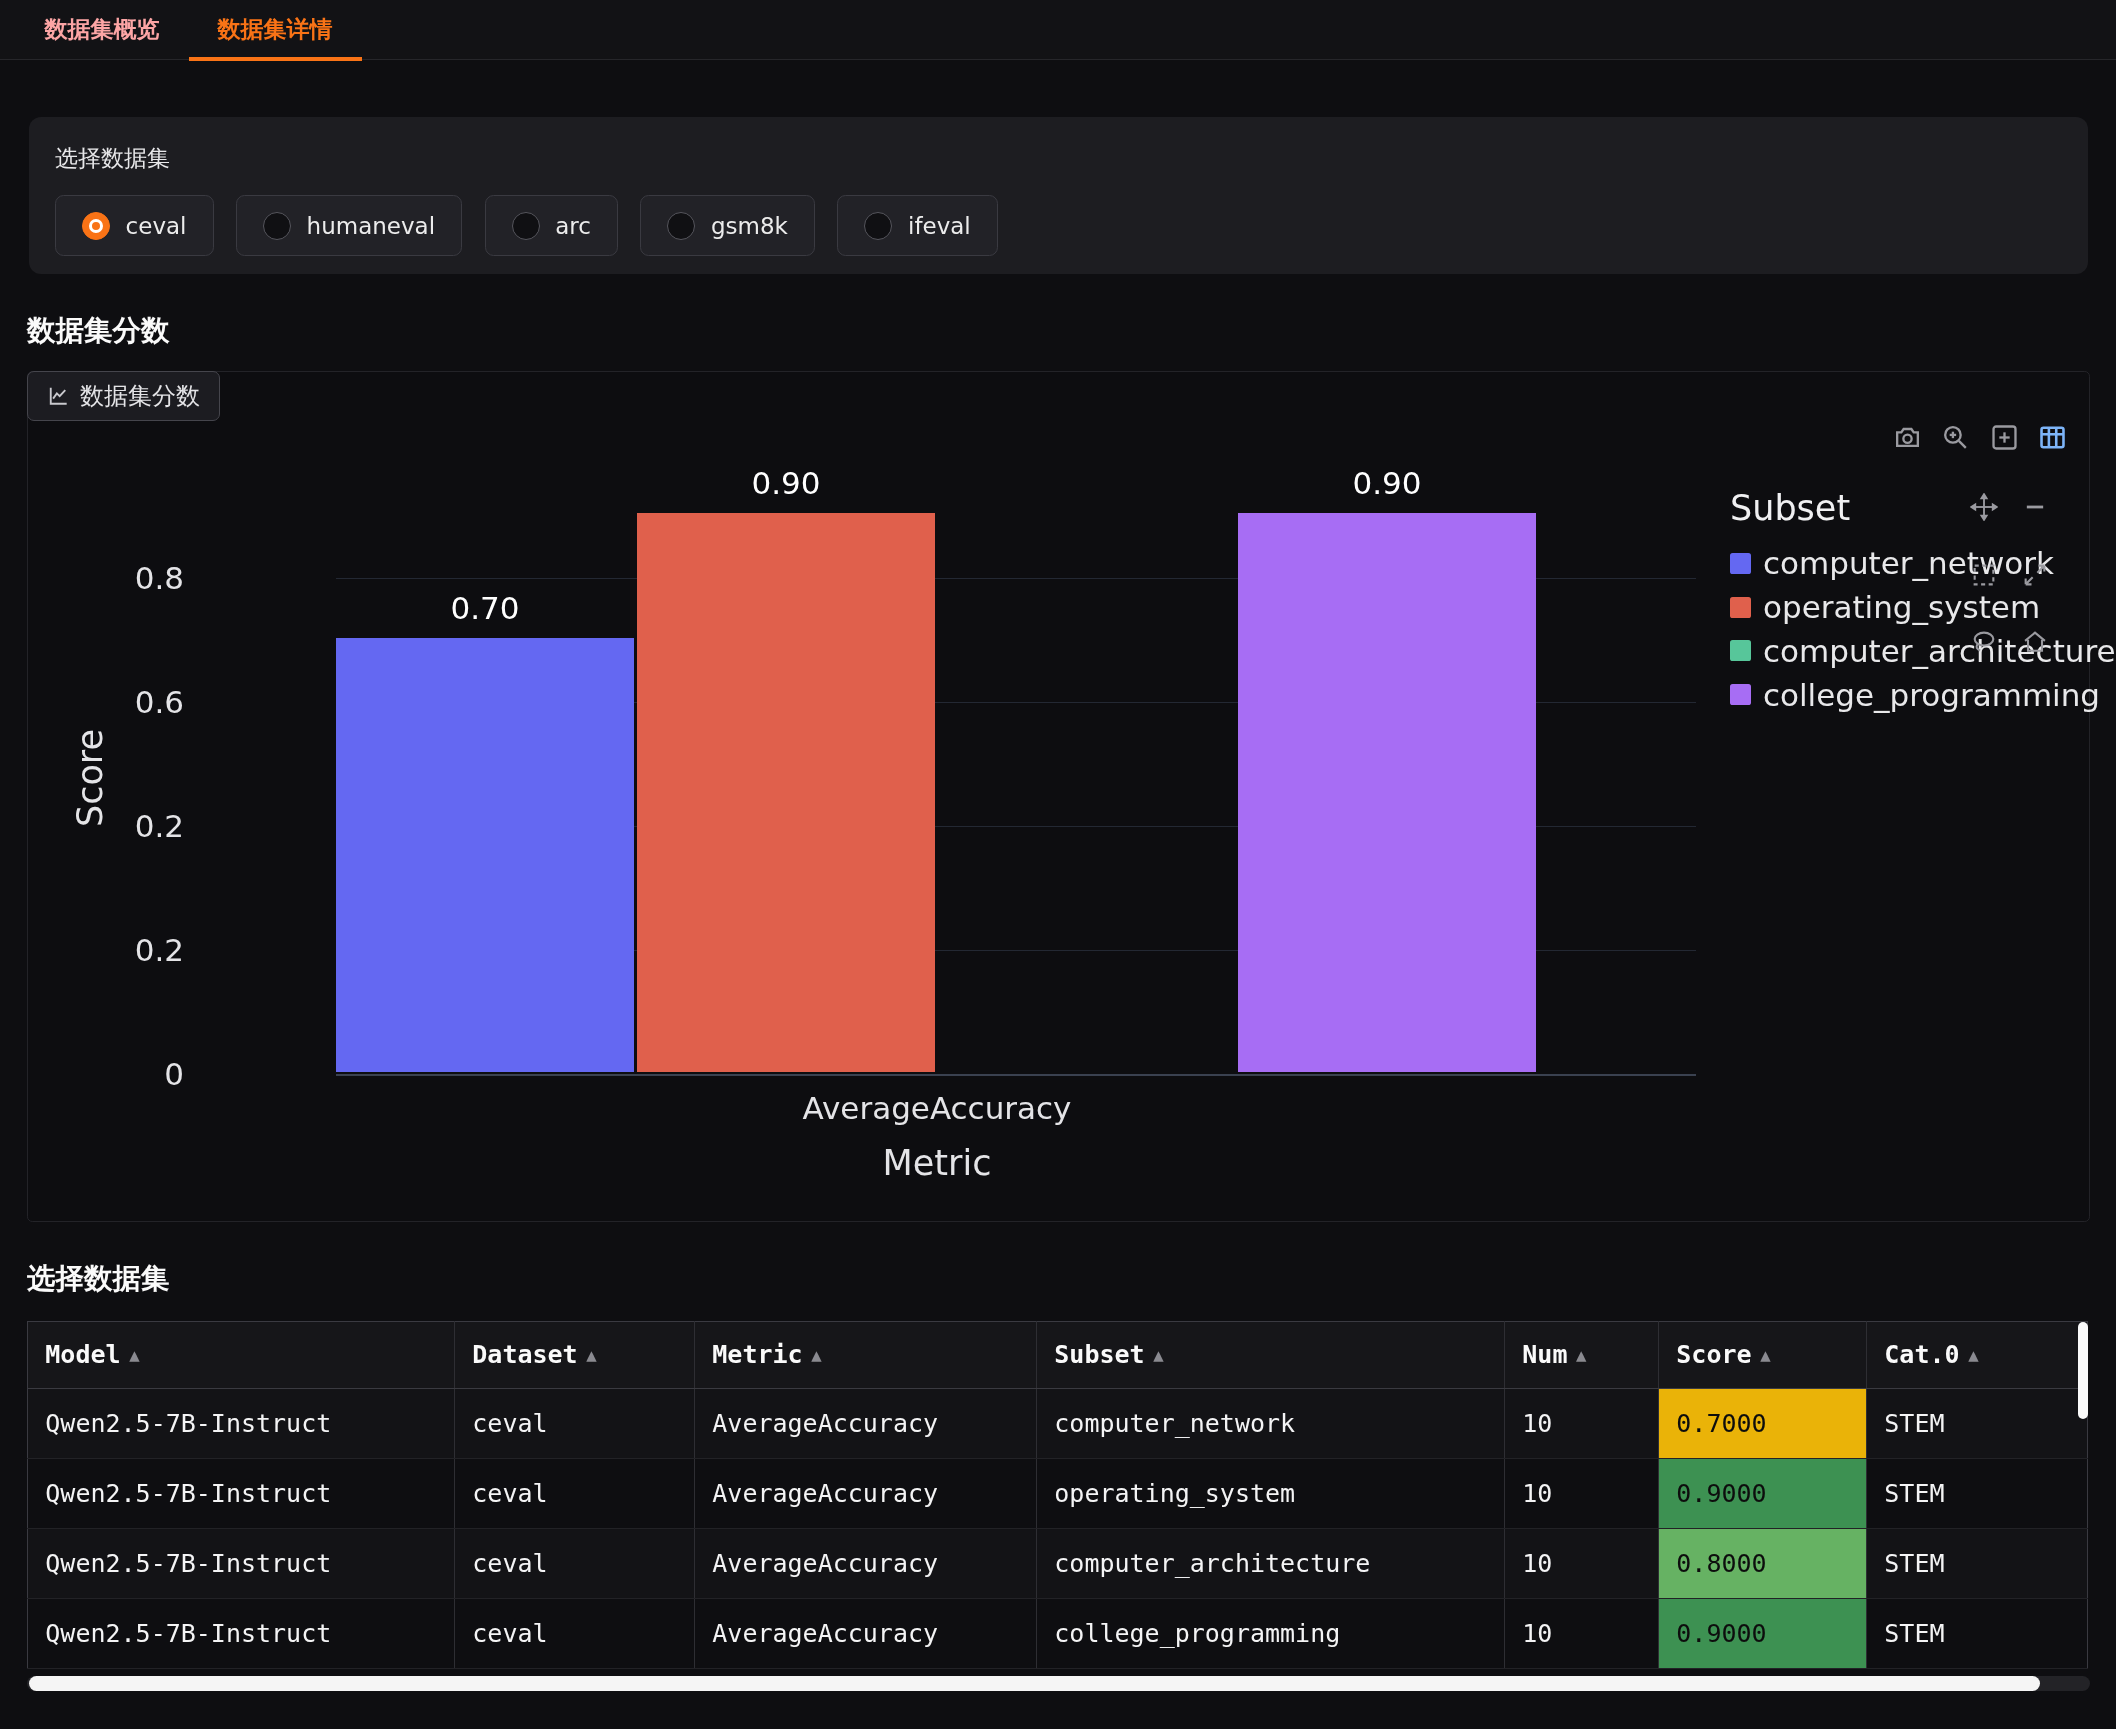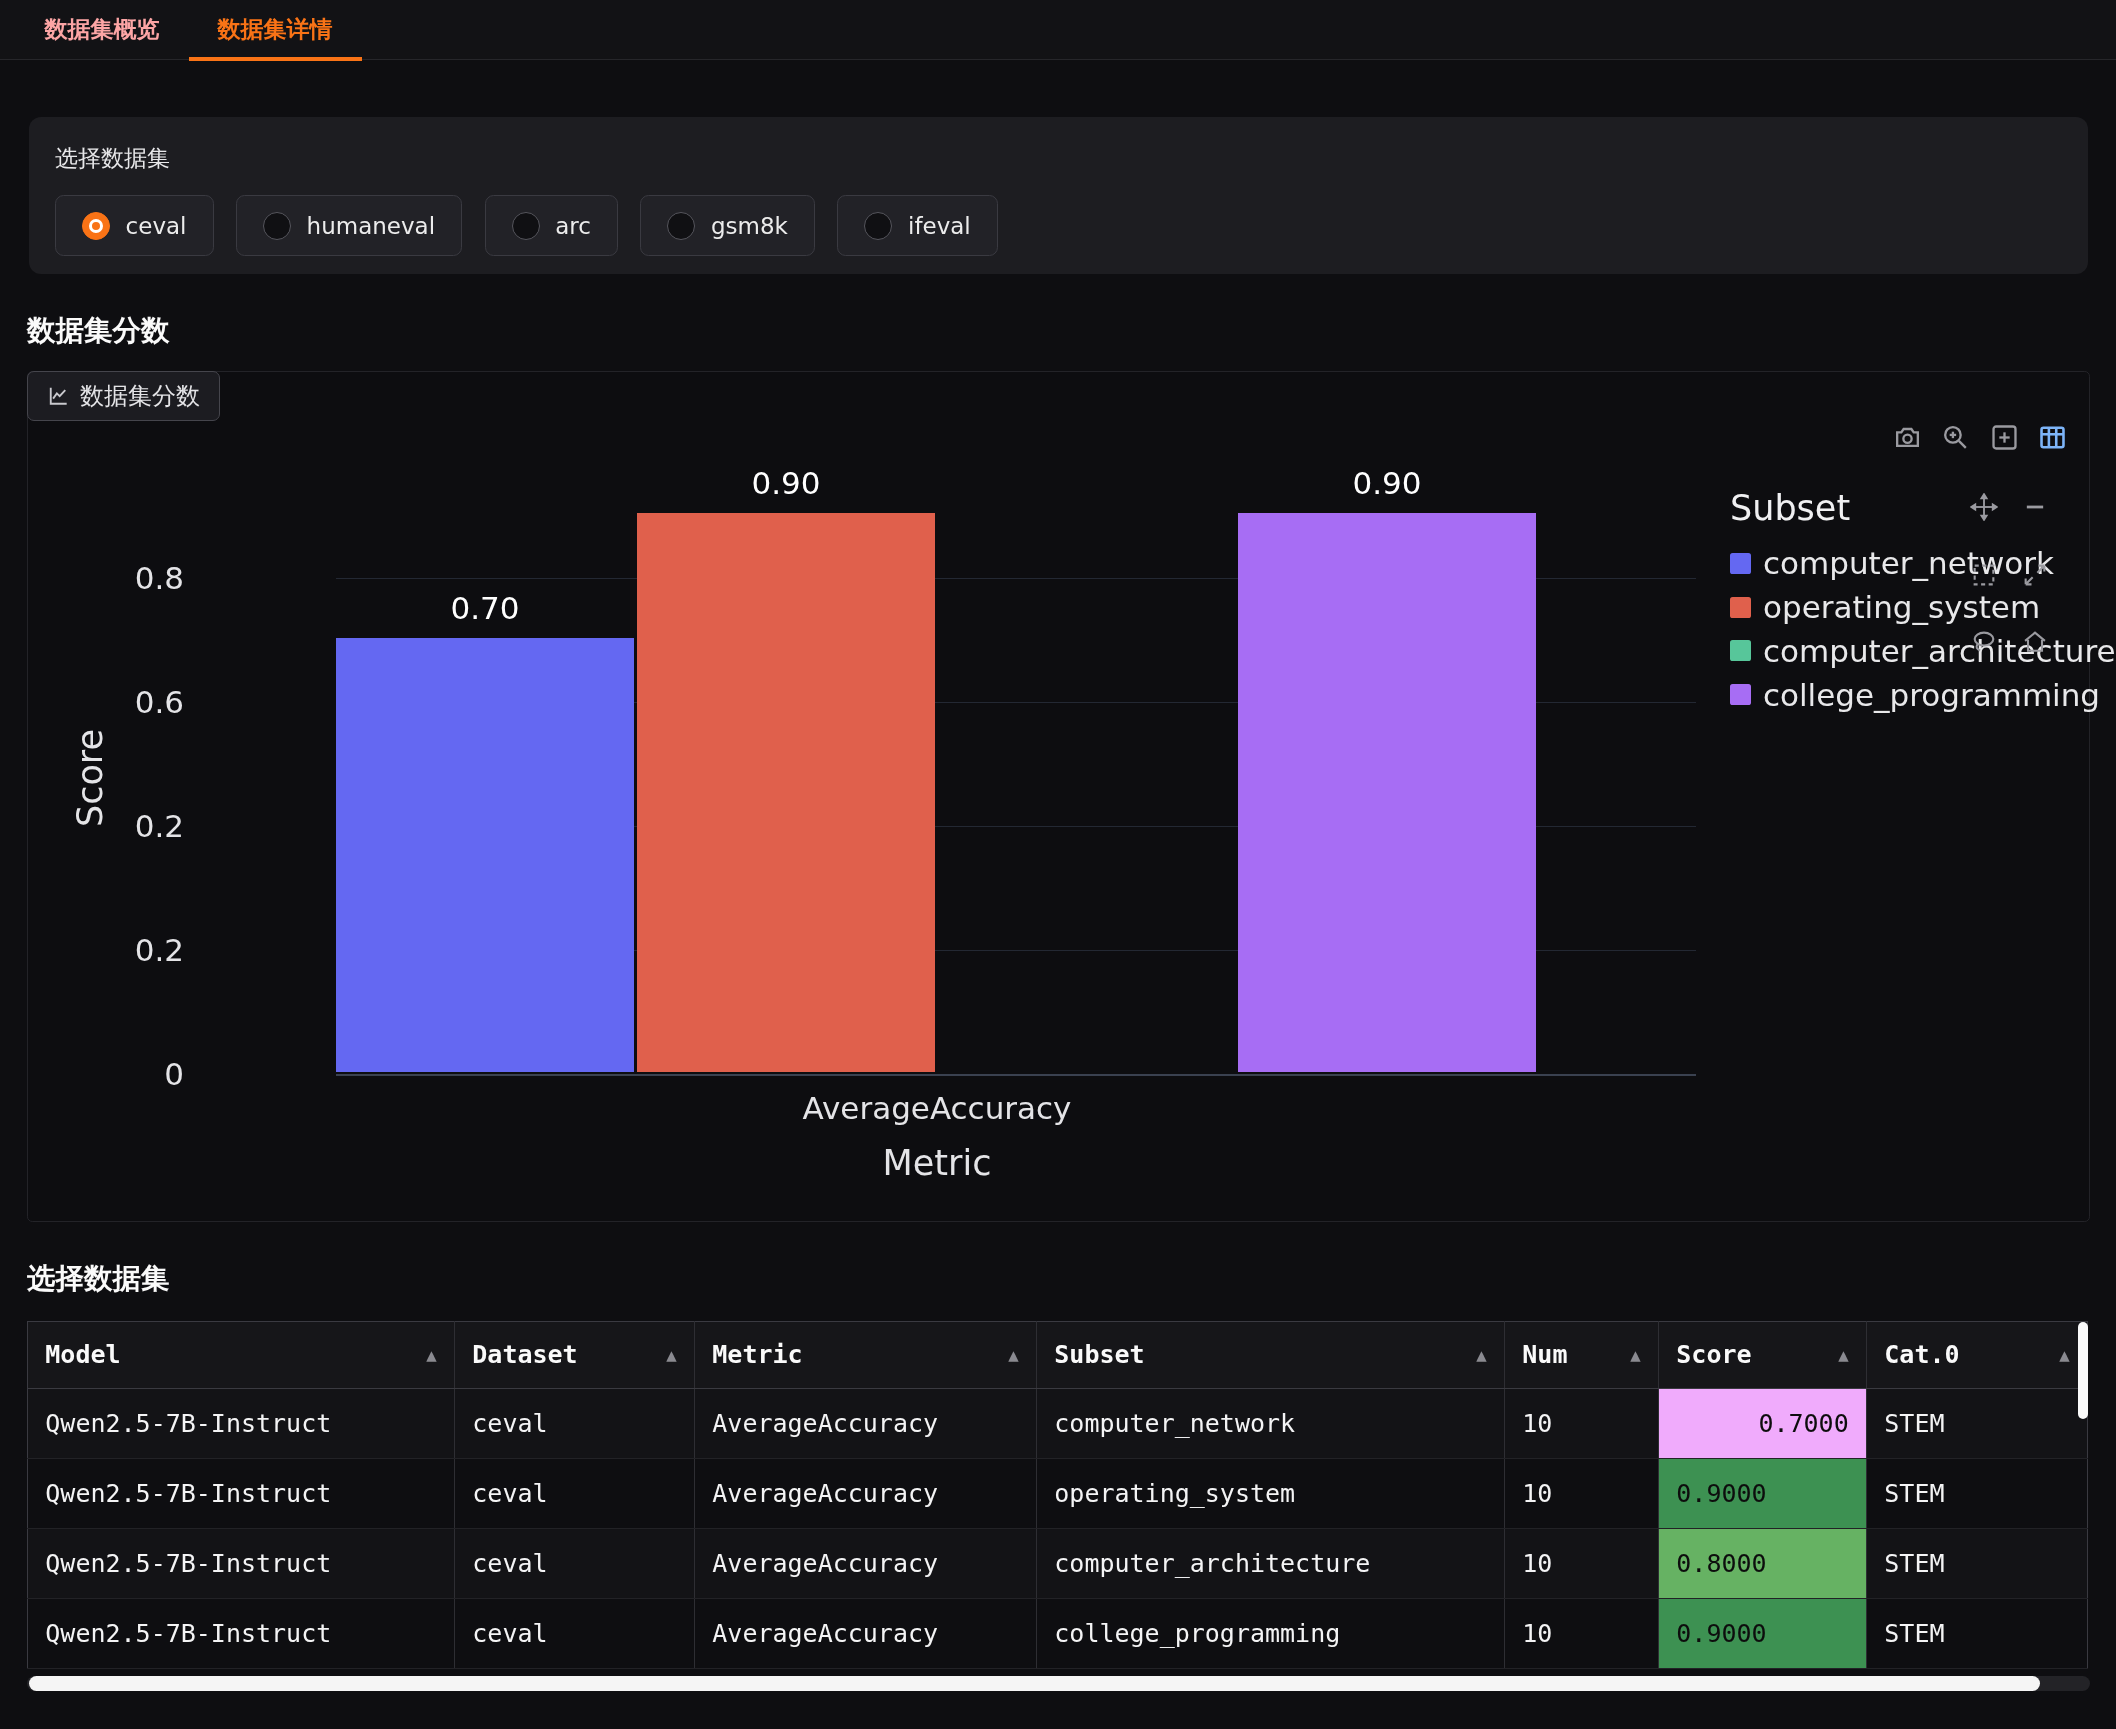--- a/index.html
+++ b/index.html
@@ -92,21 +92,21 @@
   table {
     width:2059px; table-layout:fixed; border-collapse:collapse;
     font-family:"DejaVu Sans Mono","Liberation Mono",monospace;
     border:0.9px solid #3a3a41; background:#0e0e11;
   }
   th {
     height:67px; background:#161619; color:#fafafa; font-size:25px; font-weight:700;
     text-align:left; padding:0 17.3px; border-right:0.9px solid #2e2e33;
     border-bottom:0.9px solid #3a3a40; cursor:pointer;
   }
-  .th-inner { display:flex; align-items:center; justify-content:space-between; }
+  .th-inner { display:flex; align-items:center; }
   .sort-icon { font-size:17.3px; color:#8a8a90; margin-left:8.6px; }
   td {
     height:70px; font-size:25px; color:#f4f4f5; padding:0 17.3px;
     border-right:0.9px solid #2e2e33; border-bottom:0.9px solid #222226;
   }
   tr.row-odd td { background:#131316; }
   tr.row-even td { background:#0e0e11; }
   td.score-cell { color:#0d0d0d; }
   .vbar {
     position:absolute; top:1.7px; right:1.7px; width:10.4px; height:97px;
@@ -349,21 +349,21 @@
           </th>
       </tr>
     </thead>
     <tbody>
       <tr class="row-odd">
         <td>Qwen2.5-7B-Instruct</td>
         <td>ceval</td>
         <td>AverageAccuracy</td>
         <td>computer_network</td>
         <td>10</td>
-        <td class="score-cell" style="background: #f0abfc; text-align: right;">0.7000</td>
+        <td class="score-cell" style="background: #eab308;">0.7000</td>
         <td style="border-right:none;">STEM</td>
       </tr>
       <tr class="row-even">
         <td>Qwen2.5-7B-Instruct</td>
         <td>ceval</td>
         <td>AverageAccuracy</td>
         <td>operating_system</td>
         <td>10</td>
         <td class="score-cell" style="background: rgb(61, 145, 82);">0.9000</td>
         <td style="border-right:none;">STEM</td>

